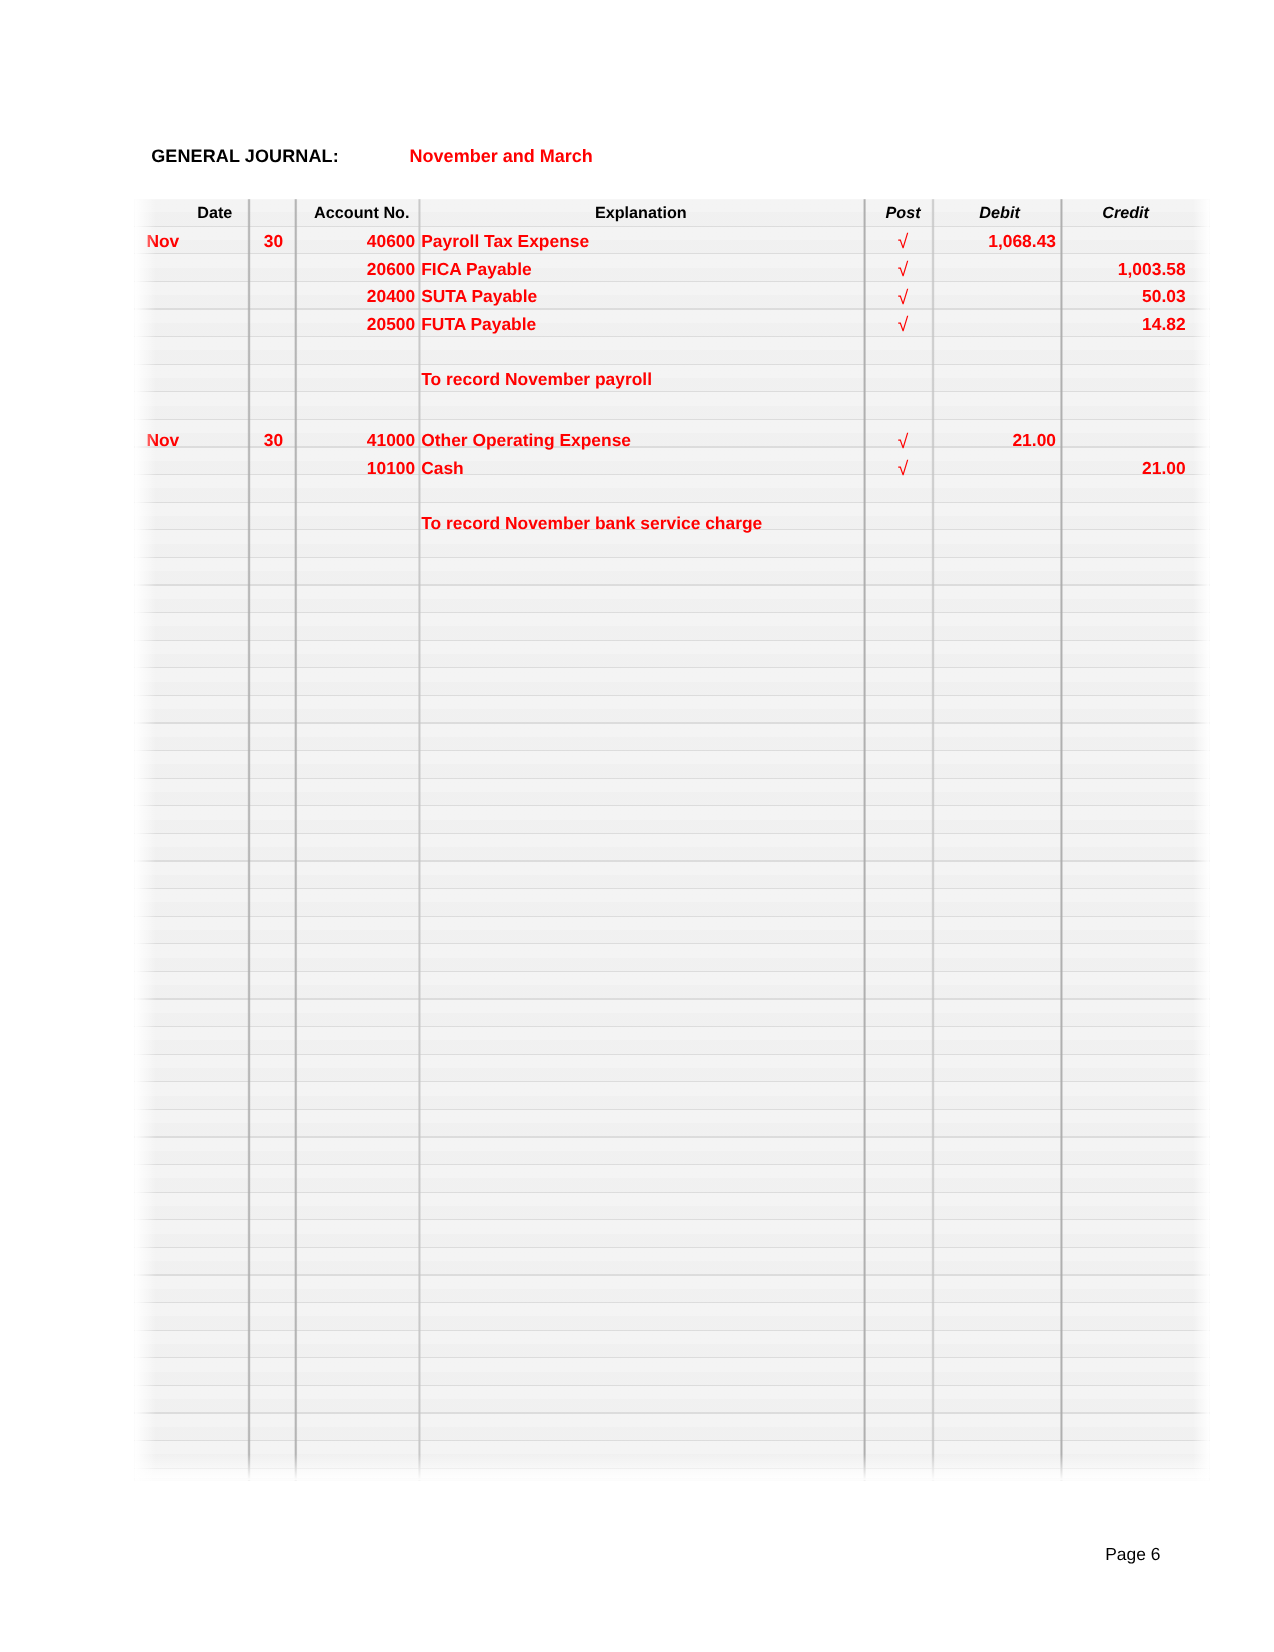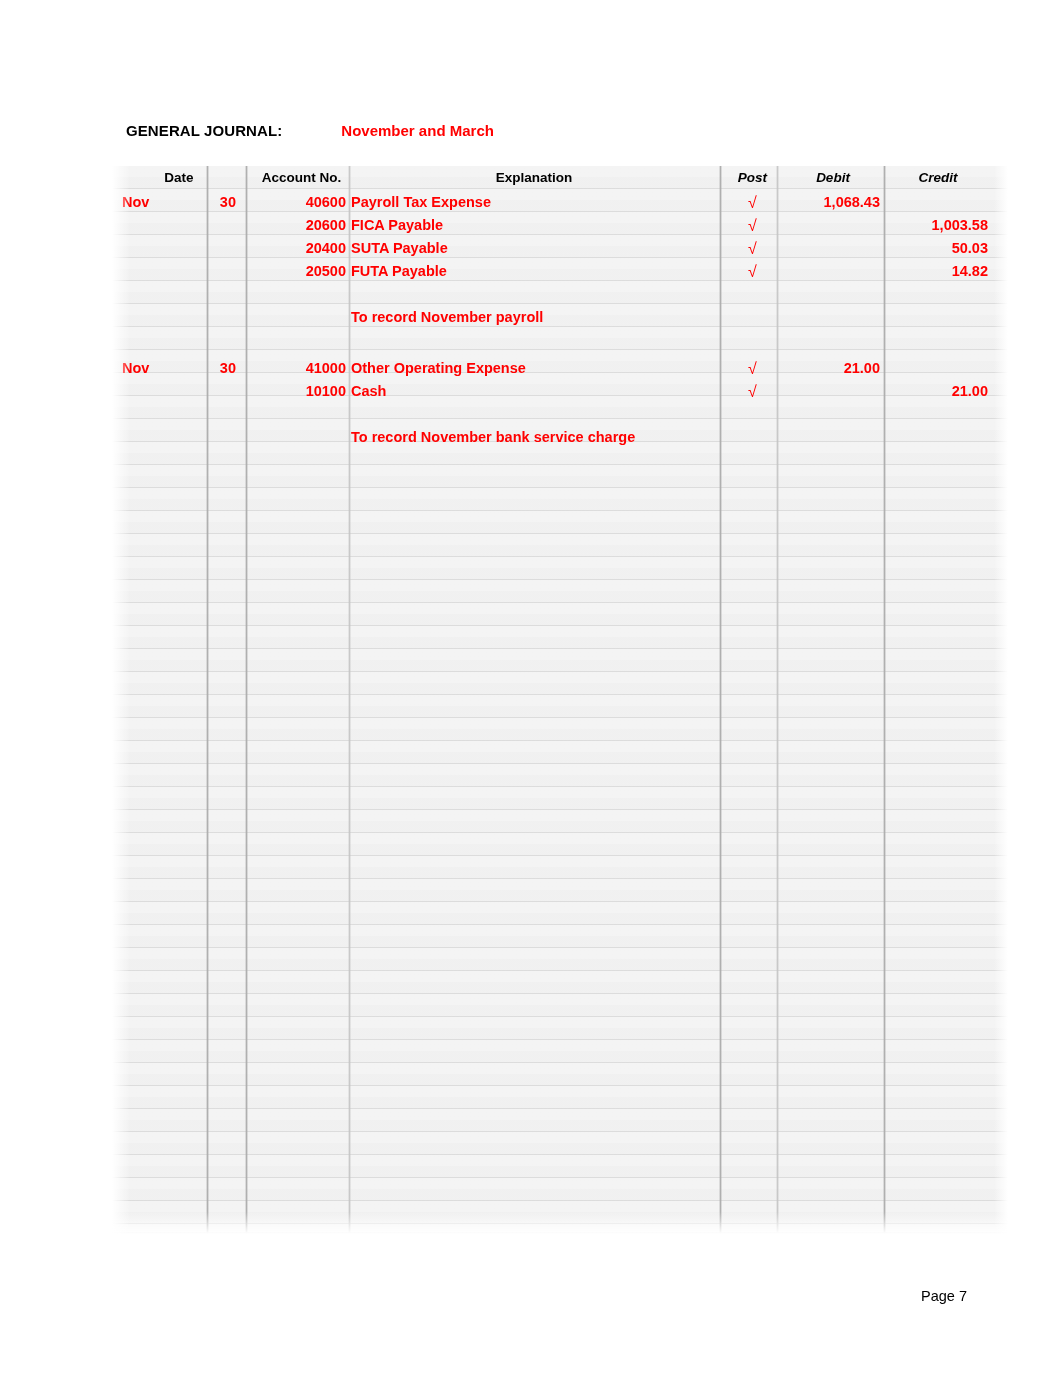--- a/index.html
+++ b/index.html
@@ -288,14 +288,14 @@
     </div>
 
     <div class="row memo" style="top:260px;">
       <div class="cell c-expl">To record November bank service charge</div>
     </div>
 
   </div>
 </div>
 
 <div id="page-footer">
-  <span class="pg">Page 7</span>
+  <span class="pg">Page 6</span>
 </div>
 
 </body></html>

